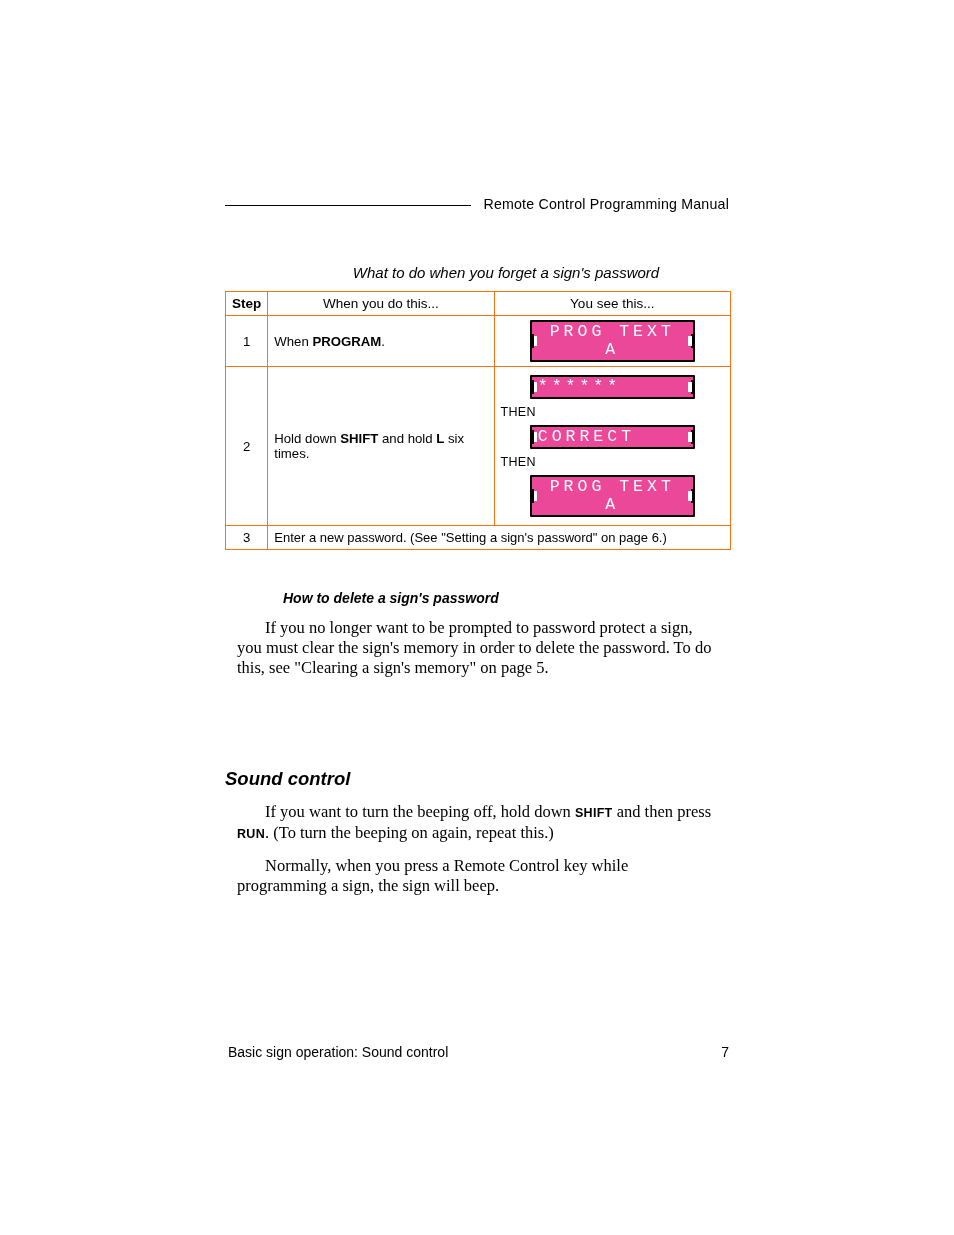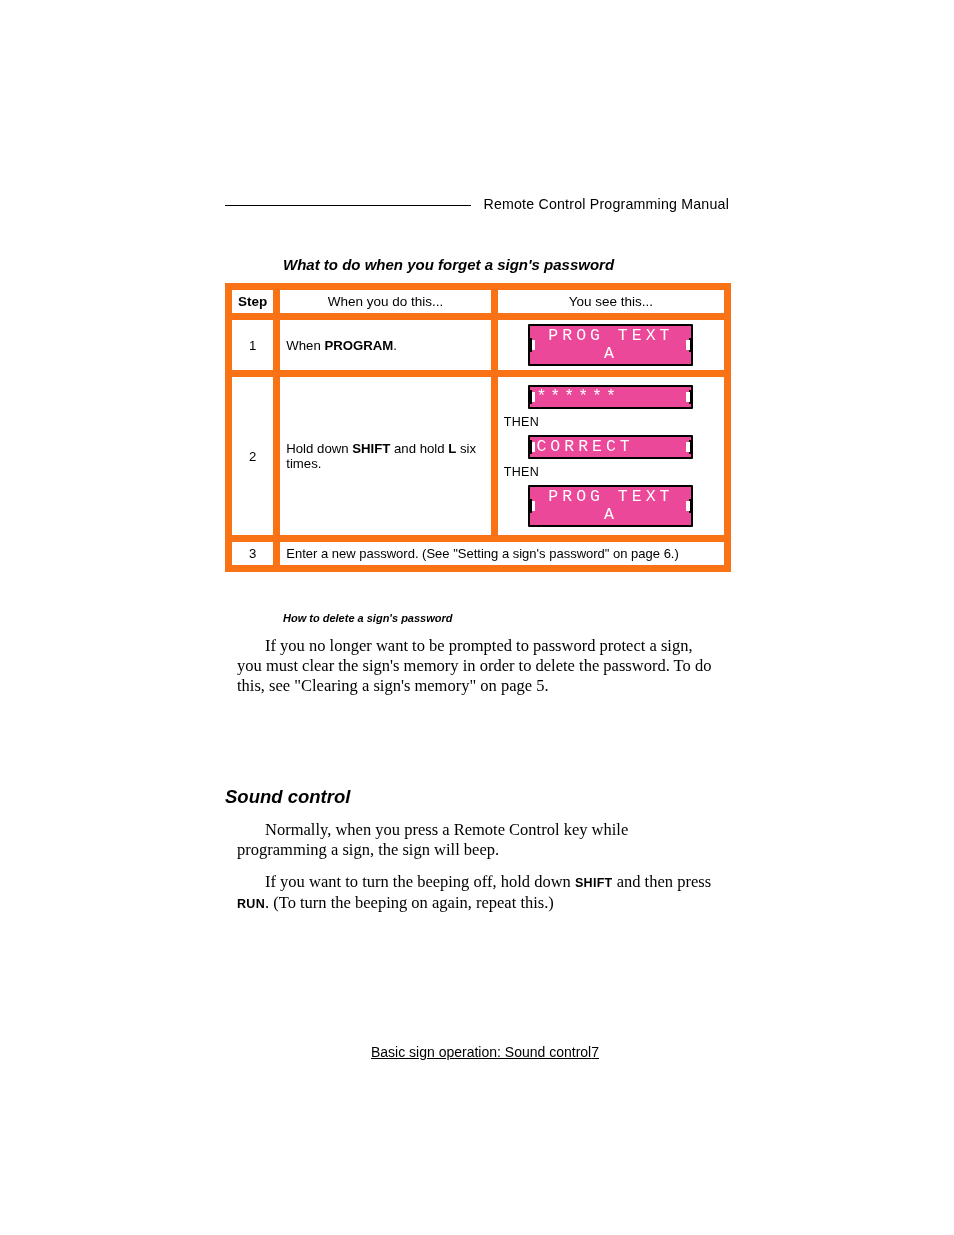--- a/index.html
+++ b/index.html
@@ -36,35 +36,36 @@
 
   .content {
     position: absolute;
     top: 248px;
     left: 225px;
     right: 225px;
   }
 
   .sub1 {
     font-family: "Helvetica Neue", Helvetica, Arial, sans-serif;
-    font-weight: 700;
+    font-weight: 400;
     font-style: italic;
     font-size: 15px;
-    margin: 8px 0 10px 58px;
+    margin: 16px 0 10px 58px;
+    text-align: center;
   }
 
   table.proc {
     border-collapse: collapse;
     width: 506px;
     margin-left: 0;
     font-family: "Helvetica Neue", Helvetica, Arial, sans-serif;
     font-size: 13.2px;
   }
   table.proc th, table.proc td {
-    border: 7px solid #f97316;
+    border: 1px solid #f97316;
     padding: 4px 6px;
     vertical-align: middle;
   }
   table.proc th {
     font-weight: 400;
     text-align: center;
     font-size: 13.5px;
   }
   table.proc th.step-h { font-weight: 700; width: 38px; }
   table.proc td.step { text-align: center; width: 38px; }
@@ -115,21 +116,21 @@
   }
 
   .row3-cell {
     font-size: 13px;
   }
 
   .sub2 {
     font-family: "Helvetica Neue", Helvetica, Arial, sans-serif;
     font-weight: 700;
     font-style: italic;
-    font-size: 11px;
+    font-size: 14px;
     margin: 40px 0 6px 58px;
   }
 
   .body-serif {
     font-family: "Times New Roman", Times, serif;
     font-size: 16.5px;
     line-height: 20px;
   }
   .body-serif p { margin: 12px; }
   .indent { text-indent: 28px; }
@@ -144,29 +145,28 @@
 
   .small-caps-b {
     font-family: "Helvetica Neue", Helvetica, Arial, sans-serif;
     font-weight: 700;
     font-size: 12.5px;
     letter-spacing: 0.3px;
   }
 
   .footer {
     position: absolute;
-    left: 241px;
+    left: 228px;
     right: 225px;
     bottom: 175px;
     display: flex;
-    justify-content: center;
+    justify-content: space-between;
     align-items: baseline;
     font-family: "Helvetica Neue", Helvetica, Arial, sans-serif;
     font-size: 14px;
-    text-decoration: underline;
   }
   .footer .pnum { font-size: 14px; }
 </style>
 </head>
 <body>
 
 <div class="header">
   <div class="header-rule"></div>
   <div class="header-text">Remote Control Programming Manual</div>
 </div>
@@ -229,24 +229,24 @@
 
   <div class="sub2">How to delete a sign's password</div>
 
   <div class="body-serif">
     <p class="indent">If you no longer want to be prompted to password protect a sign, you must clear the sign's memory in order to delete the password. To do this, see "Clearing a sign's memory" on page 5.</p>
   </div>
 
   <div class="h-section">Sound control</div>
 
   <div class="body-serif">
-    <p class="indent">Normally, when you press a Remote Control key while programming a sign, the sign will beep.</p>
     <p class="indent">
       <span>If you want to turn the beeping off, hold down </span><span class="small-caps-b">SHIFT</span><span> and then press </span><br><span class="small-caps-b">RUN</span><span>. (To turn the beeping on again, repeat this.)</span>
     </p>
+    <p class="indent">Normally, when you press a Remote Control key while programming a sign, the sign will beep.</p>
   </div>
 
 </div>
 
 <div class="footer">
   <span>Basic sign operation: Sound control</span>
   <span class="pnum">7</span>
 </div>
 
 </body></html>

